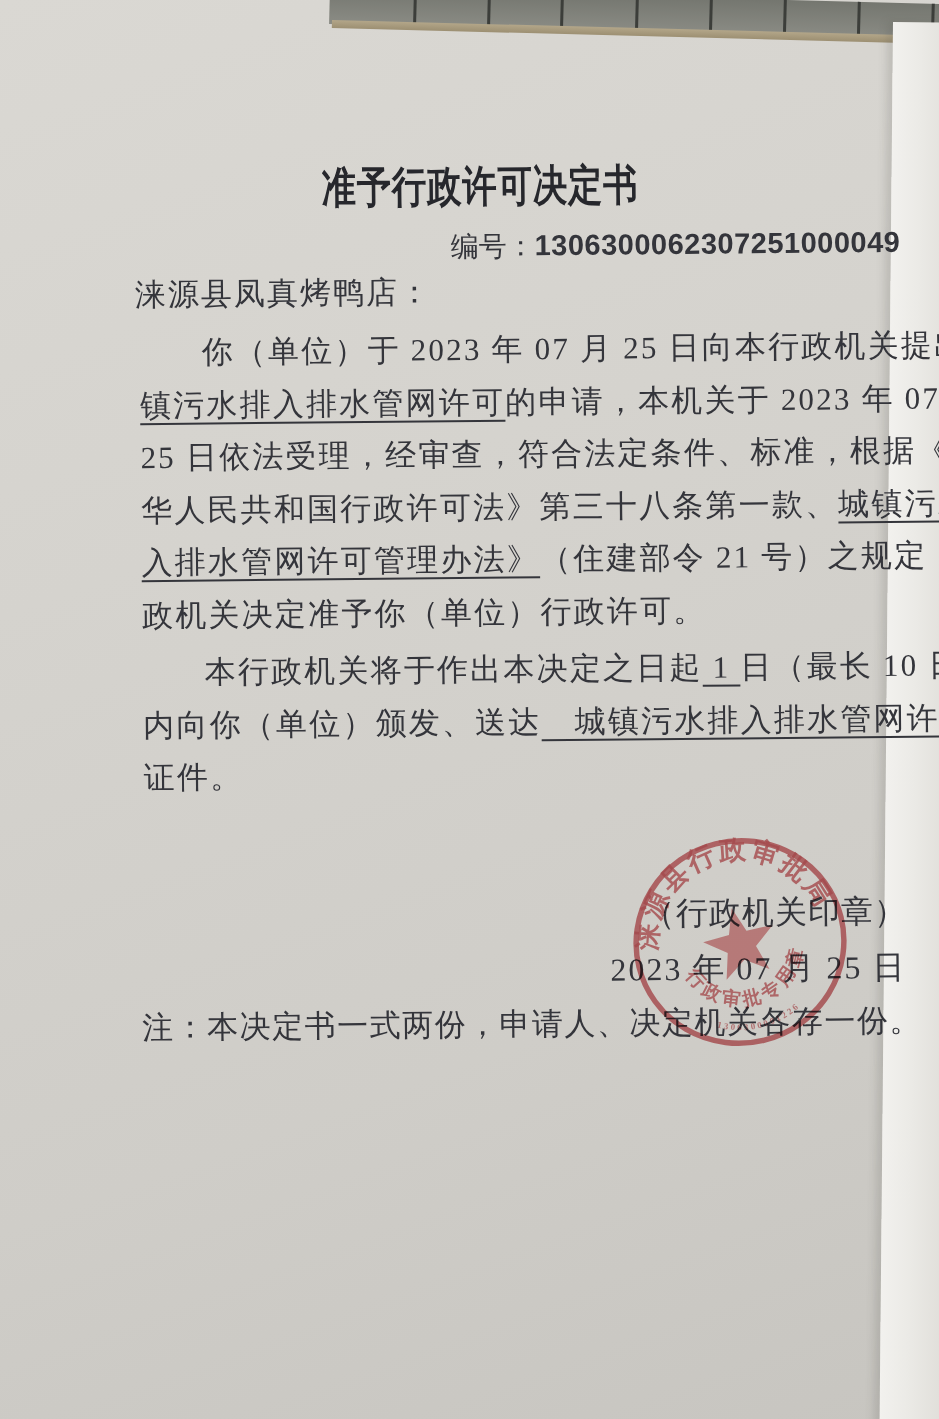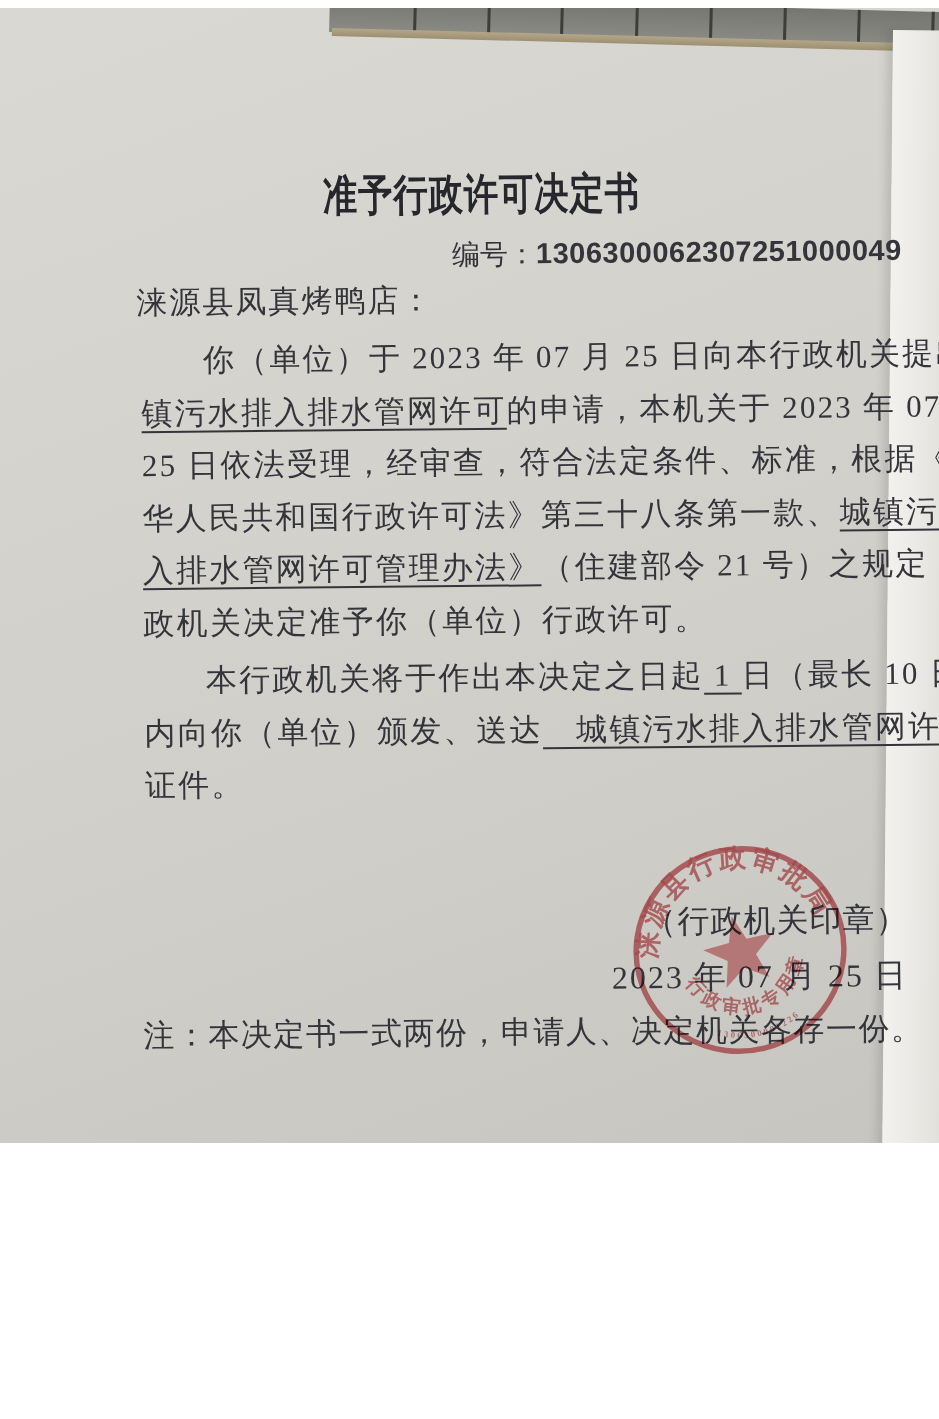--- a/index.html
+++ b/index.html
@@ -1,19 +1,19 @@
 <!DOCTYPE html>
 <html><head>
 <meta charset="utf-8">
 <style>
   html,body{margin:0;padding:0;}
   body{width:939px;height:1419px;overflow:hidden;
        font-family:"Liberation Serif","DejaVu Serif",serif;}
-  #photo{position:relative;width:939px;height:1135px;overflow:hidden;
-         background:linear-gradient(160deg,#dad8d3 0%,#d5d3ce 35%,#cfcdc8 70%,#c7c5c0 100%);margin-top:8px;}
+  #photo{position:relative;width:939px;height:1419px;overflow:hidden;
+         background:linear-gradient(160deg,#dad8d3 0%,#d5d3ce 35%,#cfcdc8 70%,#c7c5c0 100%);}
   
   .top-band{position:absolute;left:330px;top:-12px;width:640px;height:36px;
             background:linear-gradient(#74766f,#8b8c85);transform:rotate(1.5deg);
             transform-origin:left top;}
   .top-band .tick{position:absolute;top:0;width:3px;height:100%;background:#3c3e3a;}
   .tan-strip{position:absolute;left:332px;top:20px;width:600px;height:8px;
              background:linear-gradient(#b3a689,#9c8f72);transform:rotate(1.5deg);
              transform-origin:left top;}
   
   .edge-strip{position:absolute;left:893px;top:22px;width:70px;height:1420px;

